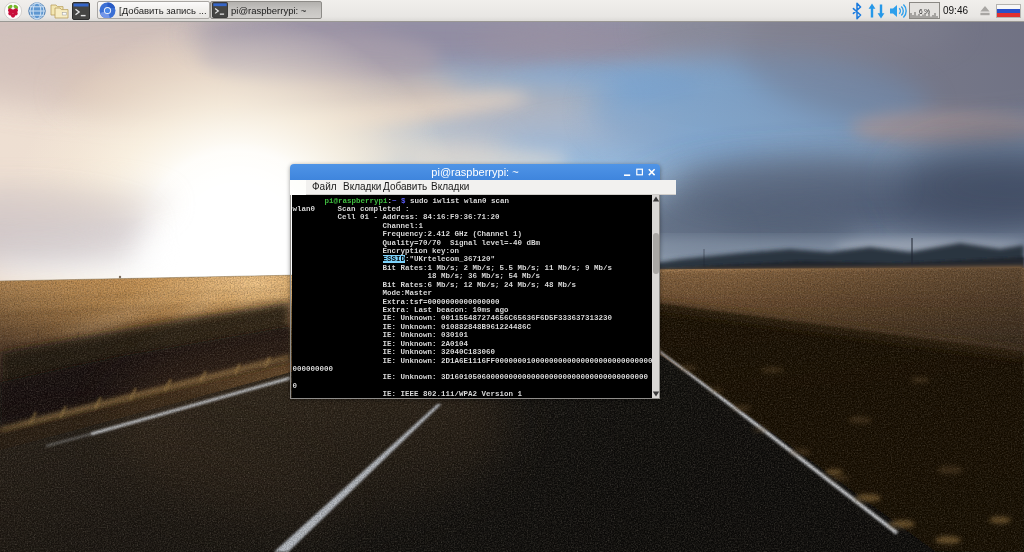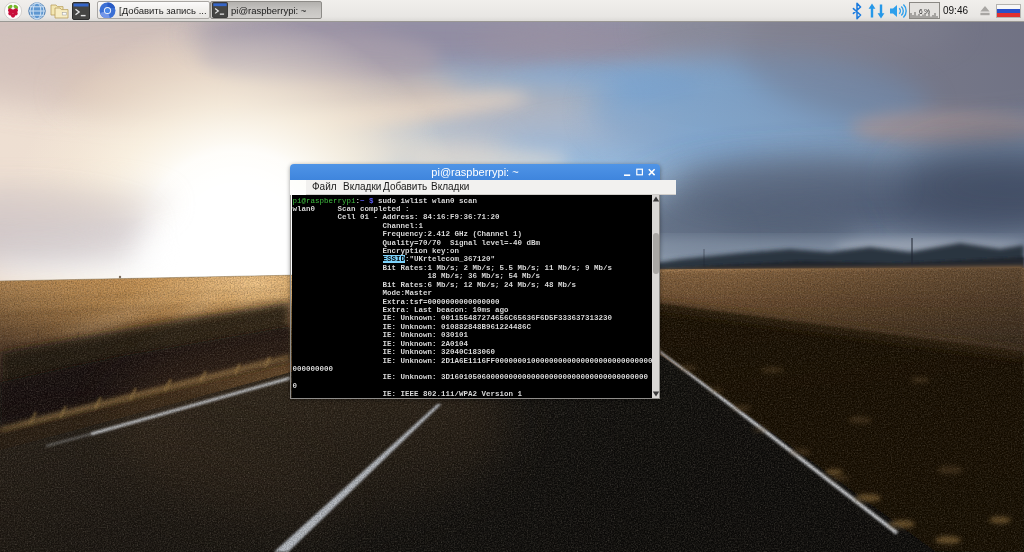--- a/index.html
+++ b/index.html
@@ -22,21 +22,21 @@
   #ttl{position:absolute;left:0;top:0;width:370px;height:16px;border-radius:4px 4px 0 0;
     background:linear-gradient(#4f94e6,#3f85dd);
     color:#fff;font-size:11px;text-align:center;line-height:16px;}
   #tbtns{position:absolute;right:2px;top:0;height:16px;color:#fff;}
   #menu{position:absolute;left:16px;top:16px;width:370px;height:15px;background:#f2f1ef;
     border-bottom:1px solid #d0cecb;box-sizing:border-box;font-size:10px;color:#1a1a1a;}
   #menu span{position:absolute;top:1px;}
   #scr{position:absolute;left:1.5px;top:31px;width:360px;height:203px;background:#000;overflow:hidden;}
   #txt{position:absolute;left:1px;top:1.5px;margin:0;font-family:"Liberation Mono",monospace;
     font-size:7.5px;line-height:8.42px;color:#d6d6d6;white-space:pre;font-weight:bold;}
-  #txt .g{color:#3fbb3f;font-weight:normal;}
+  #txt .g{color:#3fbb3f;font-weight:bold;padding-left:32px;}
   #txt .b{color:#5a5af2;font-weight:bold;}
   #txt .hl{background:#7dd3fc;color:#000;}
   #sbar{position:absolute;left:361.5px;top:31px;width:8px;height:203px;background:#d8d6d4;}
   #sthumb{position:absolute;left:1px;top:38px;width:6px;height:41px;background:#a9a7a4;border-radius:3px;}
   #winframe{position:absolute;left:0;top:31px;width:370px;height:204px;
     box-sizing:border-box;border:1px solid #8f8d8a;border-top:none;background:transparent;}
 </style>
 </head>
 <body>
 <div id="stage">

